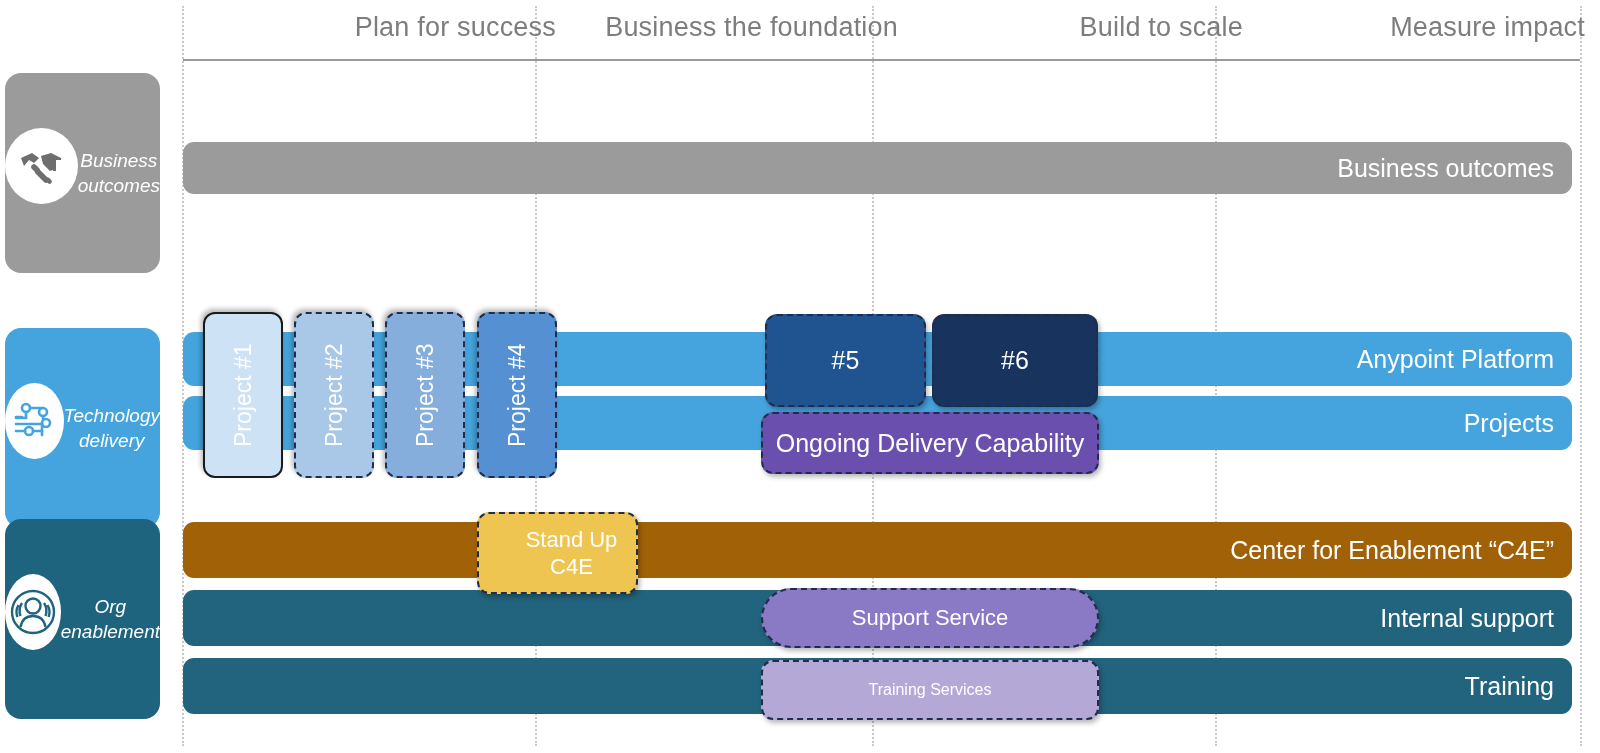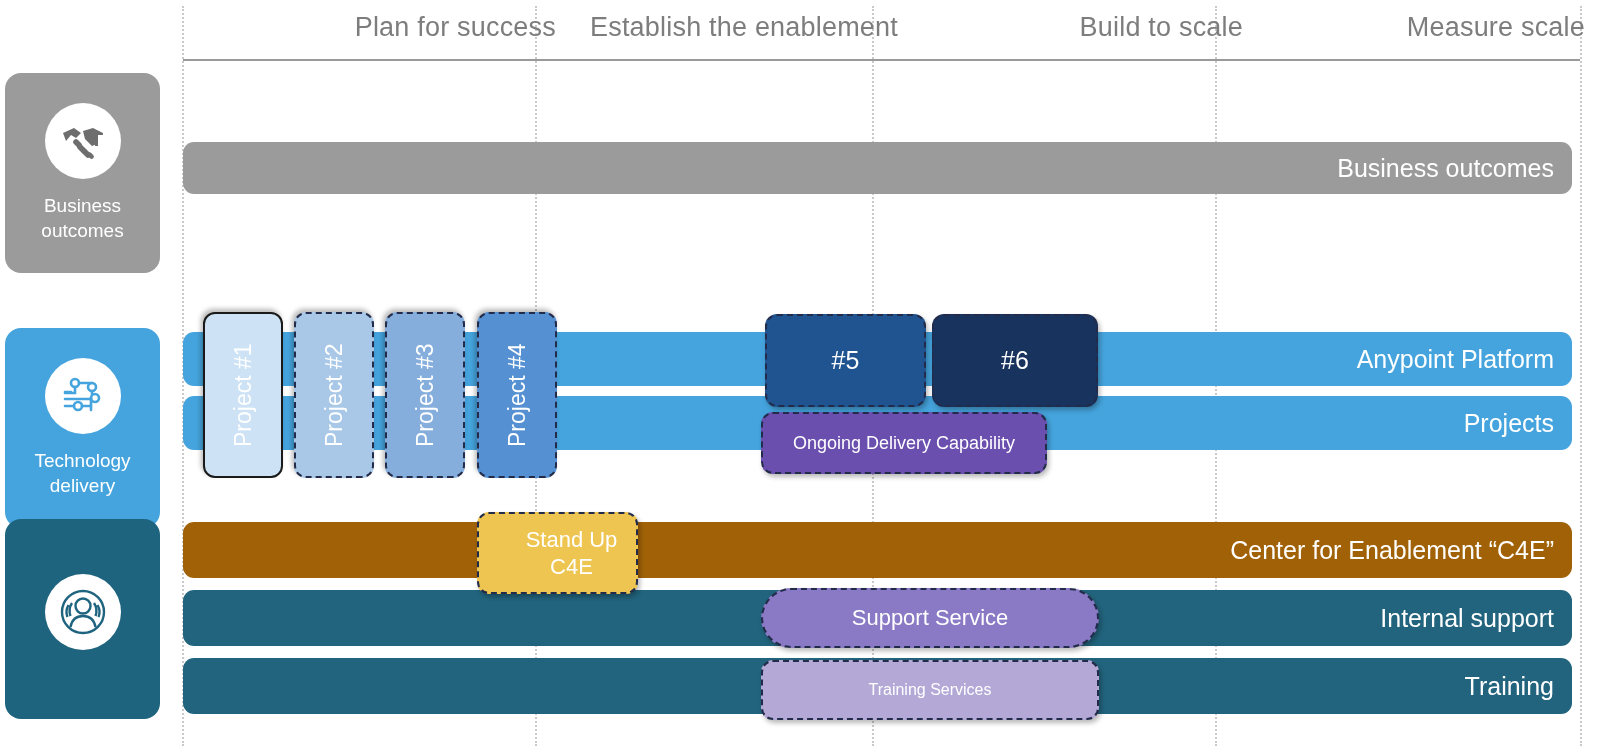--- a/index.html
+++ b/index.html
@@ -32,23 +32,24 @@
     width: 0;
     border-left: 2px dotted #c9c9c9;
     height: 740px;
   }
 
   
   .side-card {
     position: absolute;
     left: 5px; width: 155px;
     border-radius: 16px;
-    display: flex; flex-direction: column;
+    display: flex; 
     align-items: center; justify-content: center;
     color: #ffffff;
+    font-style: italic;
   }
   .side-icon {
     width: 76px; height: 76px;
     border-radius: 50%;
     background: #ffffff;
     display: flex; align-items: center; justify-content: center;
     margin-bottom: 14px;
   }
   .side-label {
     font-size: 19px; line-height: 25px; text-align: center;
@@ -88,23 +89,23 @@
   <div id="dividers">
       <div class="vdiv" style="left: 182px;"></div>
       <div class="vdiv" style="left: 535px;"></div>
       <div class="vdiv" style="left: 872px;"></div>
       <div class="vdiv" style="left: 1215px;"></div>
       <div class="vdiv" style="left: 1580px;"></div>
     </div>
   <div class="header-rule"></div>
   <div id="phase-headers">
       <div class="phase-label" style="left: 156px; width: 400px;">Plan for success</div>
-      <div class="phase-label" style="left: 498px; width: 400px;">Establish the enablement</div>
+      <div class="phase-label" style="left: 498px; width: 400px;">Business the foundation</div>
       <div class="phase-label" style="left: 843px; width: 400px;">Build to scale</div>
-      <div class="phase-label" style="left: 1185px; width: 400px;">Measure scale</div>
+      <div class="phase-label" style="left: 1185px; width: 400px;">Measure impact</div>
     </div>
 
   <div id="sidebar">
       <div class="side-card" style="top: 73px; height: 200px; background: rgb(155, 155, 155);">
         <span class="side-icon">
           <svg width="48" height="48" viewBox="0 0 48 48">
             <g fill="#6e6e6e">
               <path d="M4 16 L15 11 L22 16 L17 21 L12 18 L7 24 Z"></path>
               <path d="M24 14 L34 11 L44 16 L44 18 L38 18 L38 27 L33 29 L26 22 Z"></path>
               <rect x="36" y="15" width="3" height="14"></rect>
@@ -143,39 +144,41 @@
           <svg width="50" height="50" viewBox="0 0 50 50" fill="none" stroke="#1f647f" stroke-width="2.4">
             <circle cx="25" cy="25" r="21"></circle>
             <circle cx="25" cy="19" r="7.5"></circle>
             <path d="M12.5 40 q2-11 12.5-11 q10.5 0 12.5 11"></path>
             <path d="M14 16 q-4 6 -1.5 13"></path>
             <path d="M36 16 q4 6 1.5 13"></path>
             <path d="M10.5 18 q-3.5 6 -1 12"></path>
             <path d="M39.5 18 q3.5 6 1 12"></path>
           </svg>
         </span>
+        <div class="side-label">Org
+enablement</div>
       </div>
     </div>
 
   <div id="lanes">
       <div class="lane-bar" style="left: 183px; top: 142px; width: 1389px; height: 52px; background: rgb(155, 155, 155);">Business outcomes</div>
       <div class="lane-bar" style="left: 183px; top: 332px; width: 1389px; height: 54px; background: rgb(69, 164, 221);">Anypoint Platform</div>
       <div class="lane-bar" style="left: 183px; top: 396px; width: 1389px; height: 54px; background: rgb(69, 164, 221);">Projects</div>
       <div class="lane-bar" style="left: 183px; top: 522px; width: 1389px; height: 56px; background: #a16207;">Center for Enablement “C4E”</div>
       <div class="lane-bar" style="left: 183px; top: 590px; width: 1389px; height: 56px; background: rgb(34, 100, 125);">Internal support</div>
       <div class="lane-bar" style="left: 183px; top: 658px; width: 1389px; height: 56px; background: rgb(34, 100, 125);">Training</div>
     </div>
 
   <div id="overlays">
       <div class="ov shadow solid vert" style="left: 203px; top: 312px; width: 80px; height: 166px; background: rgb(205, 227, 245); font-size: 23px;">Project #1</div>
       <div class="ov shadow dashed vert" style="left: 294px; top: 312px; width: 80px; height: 166px; background: rgb(169, 200, 232); font-size: 23px;">Project #2</div>
       <div class="ov shadow dashed vert" style="left: 385px; top: 312px; width: 80px; height: 166px; background: rgb(133, 174, 221); font-size: 23px;">Project #3</div>
       <div class="ov shadow dashed vert" style="left: 477px; top: 312px; width: 80px; height: 166px; background: rgb(85, 145, 210); font-size: 23px;">Project #4</div>
       <div class="ov shadow dashed" style="left: 765px; top: 314px; width: 161px; height: 93px; background: rgb(31, 84, 144); font-size: 25px;">#5</div>
       <div class="ov shadow dashed" style="left: 932px; top: 314px; width: 166px; height: 93px; background: rgb(24, 51, 94); font-size: 25px;">#6</div>
-      <div class="ov shadow dashed" style="left: 761px; top: 412px; width: 286px; height: 62px; background: rgb(107, 79, 174); font-size: 18px;">Ongoing Delivery Capability</div>
+      <div class="ov shadow dashed" style="left: 761px; top: 412px; width: 338px; height: 62px; background: rgb(107, 79, 174); font-size: 25px;">Ongoing Delivery Capability</div>
       <div class="ov shadow dashed" style="left: 477px; top: 512px; width: 161px; height: 82px; background: rgb(238, 197, 81); font-size: 22px; line-height: 27px; padding-left: 28px;">Stand Up
 C4E</div>
       <div class="ov shadow dashed" style="left: 761px; top: 588px; width: 338px; height: 60px; background: rgb(138, 121, 196); font-size: 22px; line-height: 28px; border-radius: 30px;">Support Service</div>
       <div class="ov shadow dashed" style="left: 761px; top: 660px; width: 338px; height: 60px; background: rgb(179, 168, 214); font-size: 16px; line-height: 28px;">Training Services</div>
     </div>
 
 </div>
 
 </body></html>

